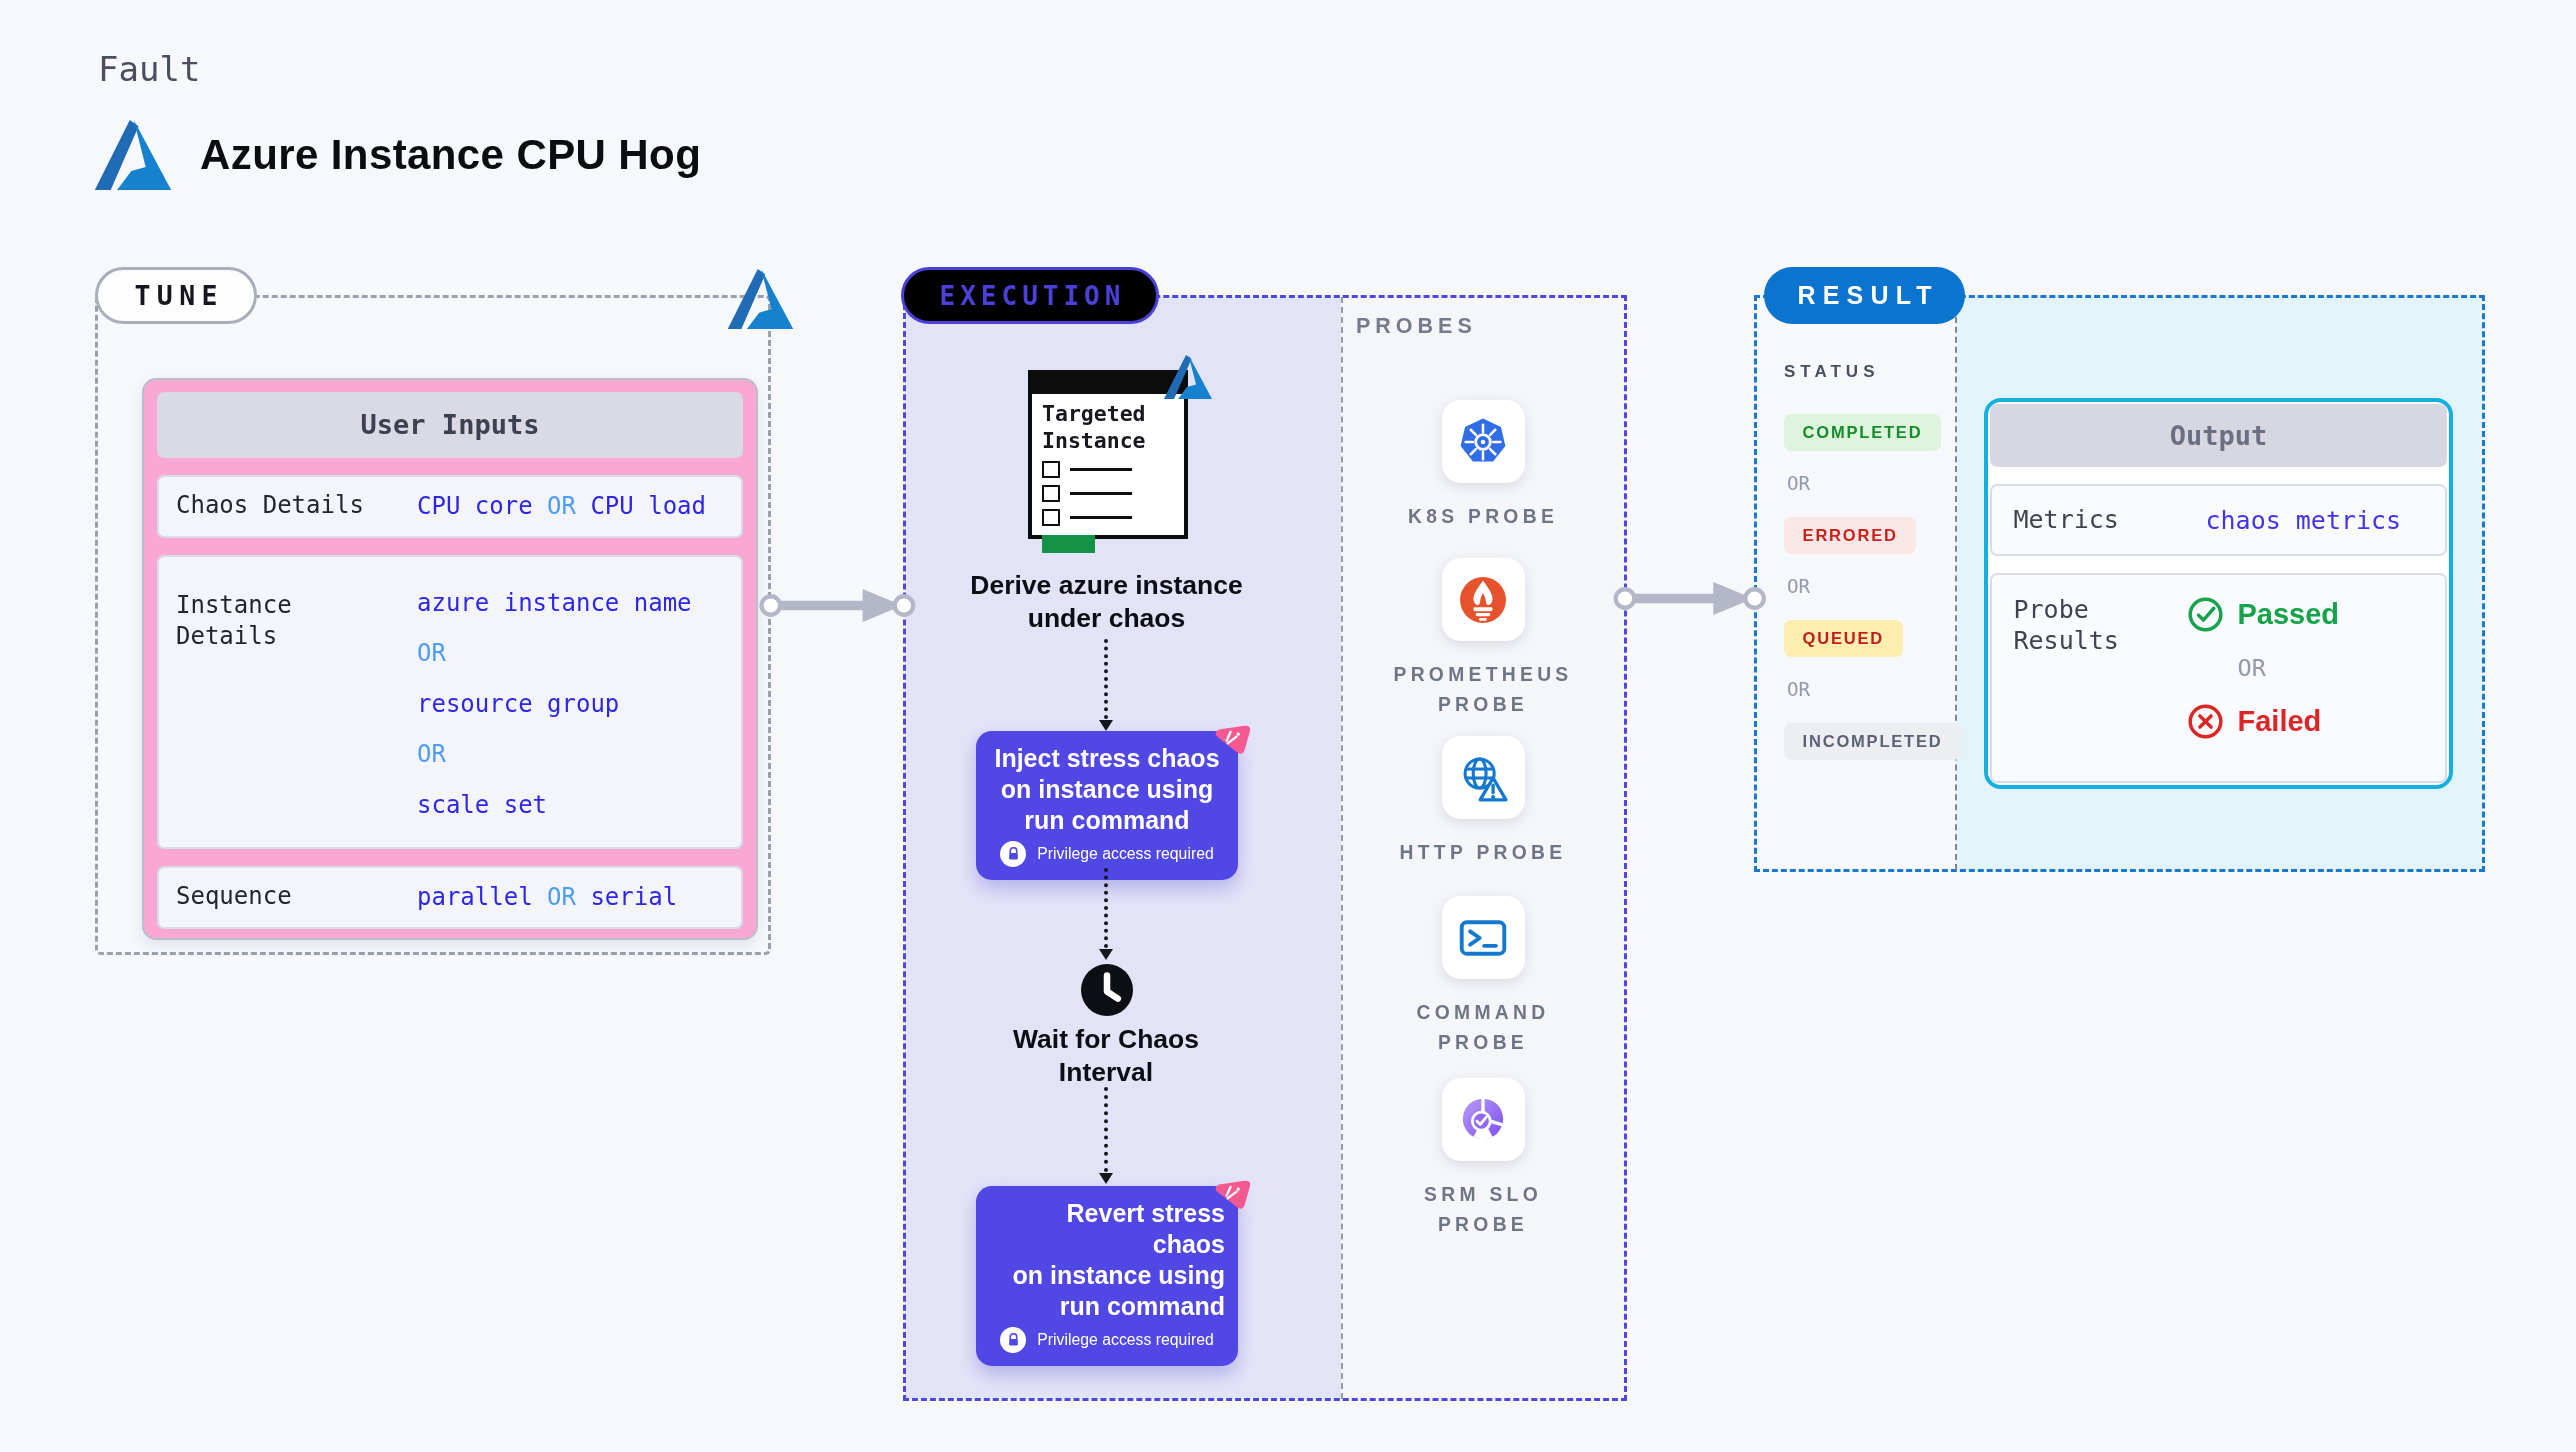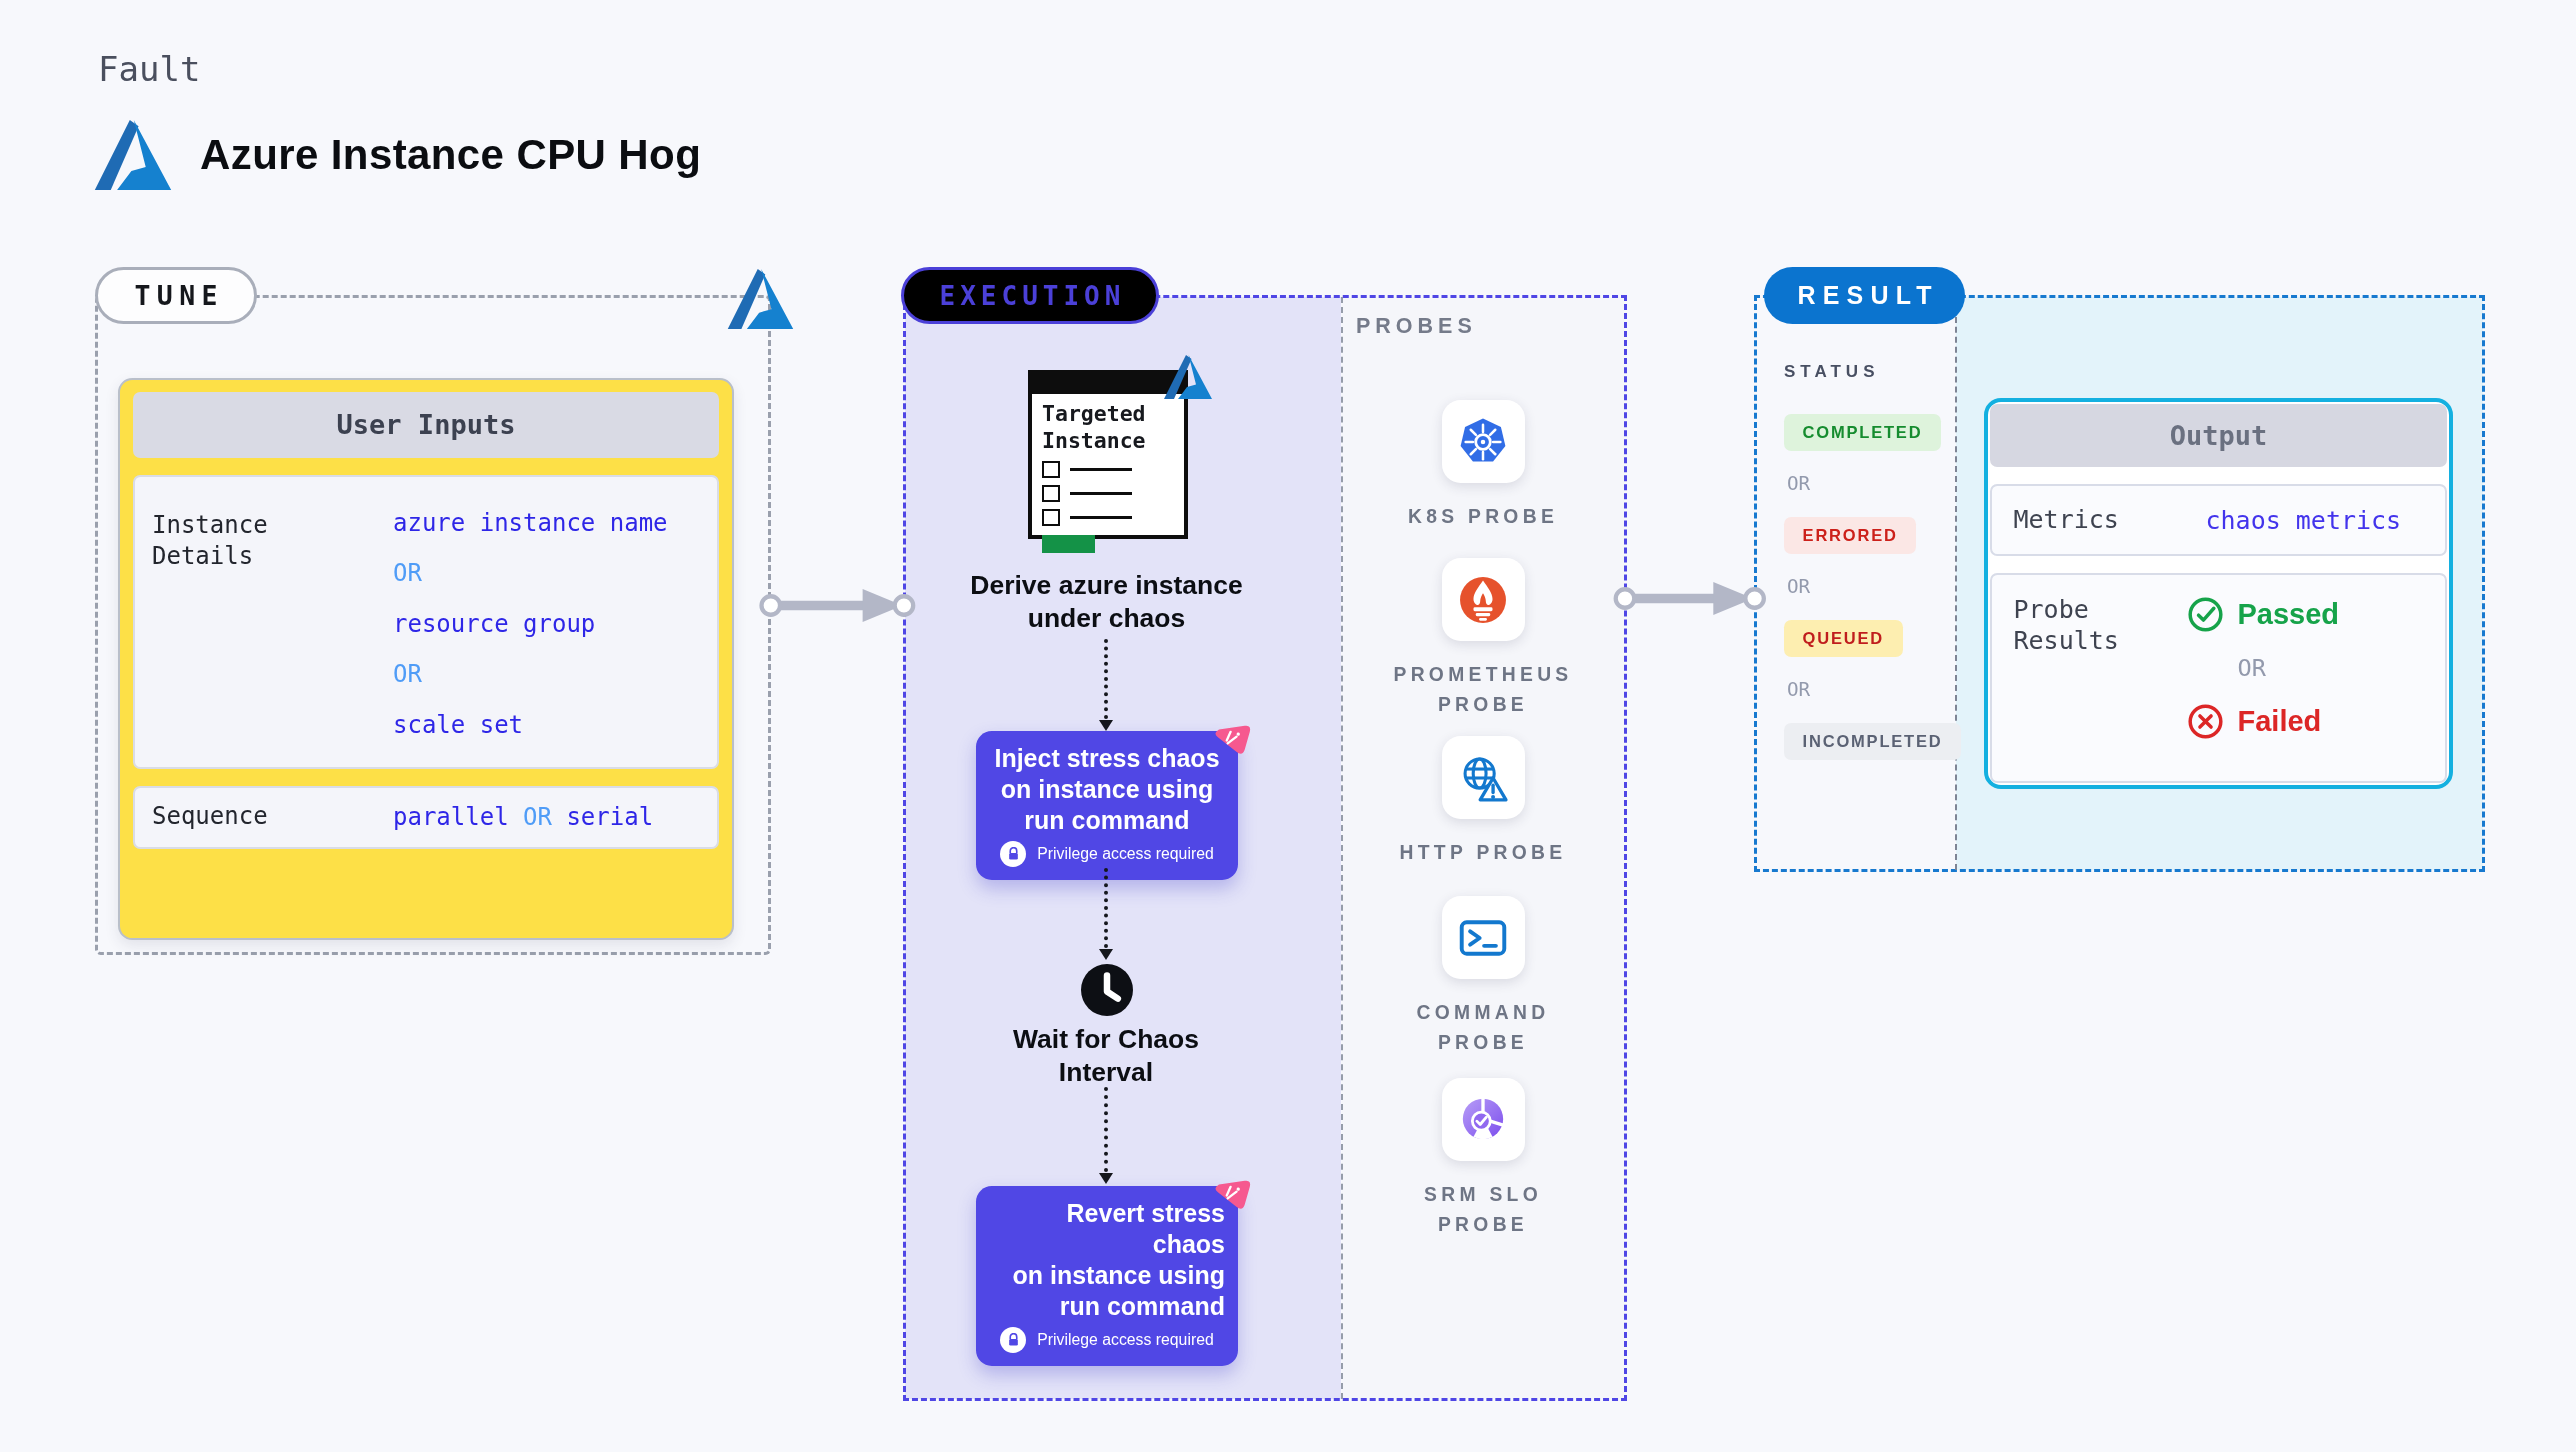--- a/index.html
+++ b/index.html
@@ -22,21 +22,21 @@
   .pill-exec{left:901px;top:267px;width:258px;background:#000000;border:3.6px solid #4b40d8;
         font-family:"DejaVu Sans Mono",monospace;font-size:26px;letter-spacing:5px;
         padding-left:5px;color:#4b40d8;}
   .pill-result{left:1764px;top:267px;width:201px;background:#0b74cf;color:#ffffff;
         font-size:25px;letter-spacing:7.2px;padding-left:7.2px;}
 
   
   .tune-box{position:absolute;left:95px;top:295px;width:676px;height:660px;
         border:3.6px dashed #9aa0ad;border-radius:5.7px;box-sizing:border-box;}
   .tune-azure{position:absolute;left:726px;top:269px;z-index:4;}
-  .ui-card{position:absolute;left:118px;top:378px;width:616px;height:562px;background:#fde047;
+  .ui-card{position:absolute;left:142px;top:378px;width:616px;height:562px;background:#f9a8d4;
         border:2.9px solid #b9bfca;border-radius:14.3px;box-sizing:border-box;
         box-shadow:0 5.7px 14.3px rgba(45,50,80,.10);padding:11.5px 13px;
         display:flex;flex-direction:column;gap:17px;}
   .ui-head{background:#d9dae4;border-radius:7.2px;height:66px;flex:none;display:flex;
         align-items:center;justify-content:center;font-weight:700;font-size:27px;color:#3c4150;}
   .ui-row{background:#f4f5fa;border:2.1px solid #d9dce6;border-radius:7.2px;display:flex;
         align-items:center;padding:0 17px;font-size:24px;color:#22252d;box-sizing:border-box;}
   .ui-row .lbl{width:241px;flex:none;line-height:31.5px;}
   .row-chaos,.row-seq{height:63px;flex:none;}
   .row-instance{height:294px;flex:none;align-items:flex-start;padding-top:33px;}
@@ -174,20 +174,28 @@
   <div class="pill pill-tune mono">TUNE</div>
   <div class="tune-azure">
     <svg width="69" height="60" viewBox="0 0 100 88">
         <use href="#azure-a"></use>
       </svg>
   </div>
 
   <div class="ui-card mono">
     <div class="ui-head">User Inputs</div>
 
+    <div class="ui-row row-chaos">
+      <span class="lbl">Chaos Details</span>
+      <span>
+        <span class="v">CPU core</span>
+        <span class="or">OR</span>
+        <span class="v">CPU load</span>
+      </span>
+    </div>
 
     <div class="ui-row row-instance">
       <span class="lbl">Instance<br>Details</span>
       <span class="vals">
         <span class="v">azure instance name</span>
         <span class="or">OR</span>
         <span class="v">resource group</span>
         <span class="or">OR</span>
         <span class="v">scale set</span>
       </span>

